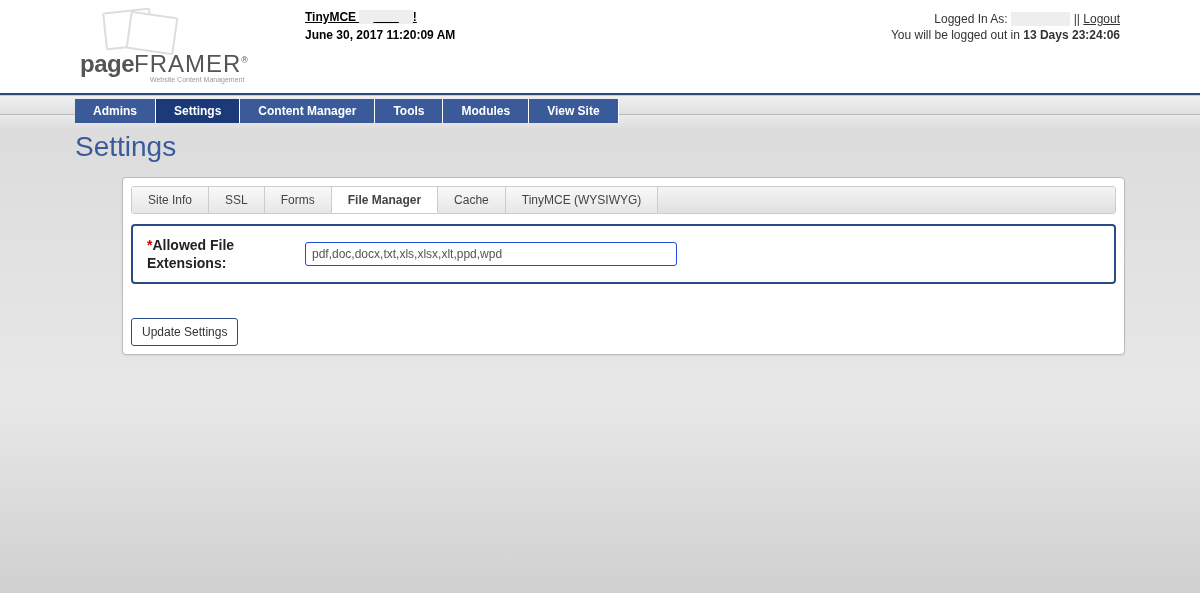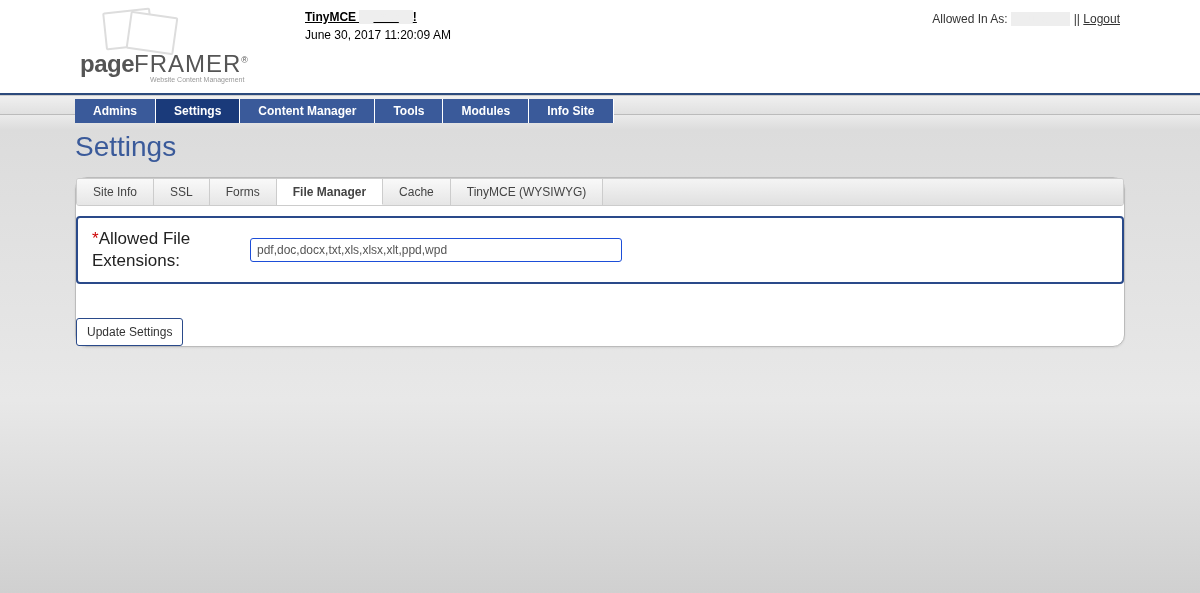--- a/index.html
+++ b/index.html
@@ -68,21 +68,21 @@
   }
   .welcome-block {
     position: absolute;
     left: 305px;
     top: 10px;
     font-size: 12px;
     color: #000;
   }
   .welcome-line { text-decoration: underline; font-weight: 700; }
   .welcome-name { background: #eee; color: #eee; padding: 0 14px; }
-  .date-line { margin-top: 4px; font-weight: 400; font-size: 12px; text-align: right; }
+  .date-line { margin-top: 4px; font-weight: 700; font-size: 12px; text-align: right; }
   .login-block {
     position: absolute;
     right: 80px;
     top: 12px;
     text-align: right;
     font-size: 12px;
   }
   .login-block .line1 .masked { background: #eee; color: #eee; padding: 0 18px; }
   .login-block .logout { text-decoration: underline; cursor: pointer; text-align: right; }
   .login-block .line2 { margin-top: 2px; }
@@ -125,22 +125,24 @@
   .page-title {
     font-size: 28px;
     color: #3a5a9a;
     font-weight: 400;
     margin-bottom: 14px;
     margin-top: 4px;
   }
   .panel {
     background: #fff;
     border: 1px solid #bbb;
-    border-radius: 12px;
+    border-radius: 4px;
+    padding: 8px;
     box-shadow: 0 1px 2px rgba(0,0,0,0.08);
+    margin-left: 47px;
   }
   .sub-tabs {
     display: flex;
     background: linear-gradient(to bottom, #f8f8f8, #e8e8e8);
     border: 1px solid #ccc;
     border-radius: 3px;
     height: 28px;
     align-items: stretch;
     overflow: hidden;
   }
@@ -167,22 +169,22 @@
     margin-top: 10px;
     border: 2px solid #2a4a8a;
     border-radius: 4px;
     padding: 10px 14px;
     display: flex;
     align-items: center;
     gap: 18px;
   }
   .field-label {
     width: 140px;
-    font-size: 17px;
-    font-weight: 400;
+    font-size: 14px;
+    font-weight: 700;
     color: #222;
     line-height: 1.3;
   }
   .field-label .req { color: #c00; }
   .field-input {
     flex: 0 0 auto;
   }
   .field-input input {
     width: 372px;
     border: 1px solid #1d4ed8;
@@ -224,33 +226,36 @@
 
   <div class="welcome-block">
     <span class="welcome-line">
       <span>TinyMCE </span><span class="welcome-name">user</span><span>!</span>
     </span>
     <div class="date-line">June 30, 2017 11:20:09 AM</div>
   </div>
 
   <div class="login-block">
     <div class="line1">
-      <span>Allowed In As: </span><span class="masked">user</span><span> || </span><span class="logout">Logout</span>
+      <span>Logged In As: </span><span class="masked">user</span><span> || </span><span class="logout">Logout</span>
+    </div>
+    <div class="line2">
+      <span>You will be logged out in </span><span class="bold">13 Days 23:24:06</span>
     </div>
   </div>
 </div>
 
 <div class="nav-strip">
   <div class="nav-tabs">
     <div class="nav-tab">Admins</div>
     <div class="nav-tab active">Settings</div>
     <div class="nav-tab">Content Manager</div>
     <div class="nav-tab">Tools</div>
     <div class="nav-tab">Modules</div>
-    <div class="nav-tab">Info Site</div>
+    <div class="nav-tab">View Site</div>
   </div>
 </div>
 
 <div class="page-body">
   <h1 class="page-title">Settings</h1>
 
   <div class="panel">
     <div class="sub-tabs">
       <div class="sub-tab">Site Info</div>
       <div class="sub-tab">SSL</div>

